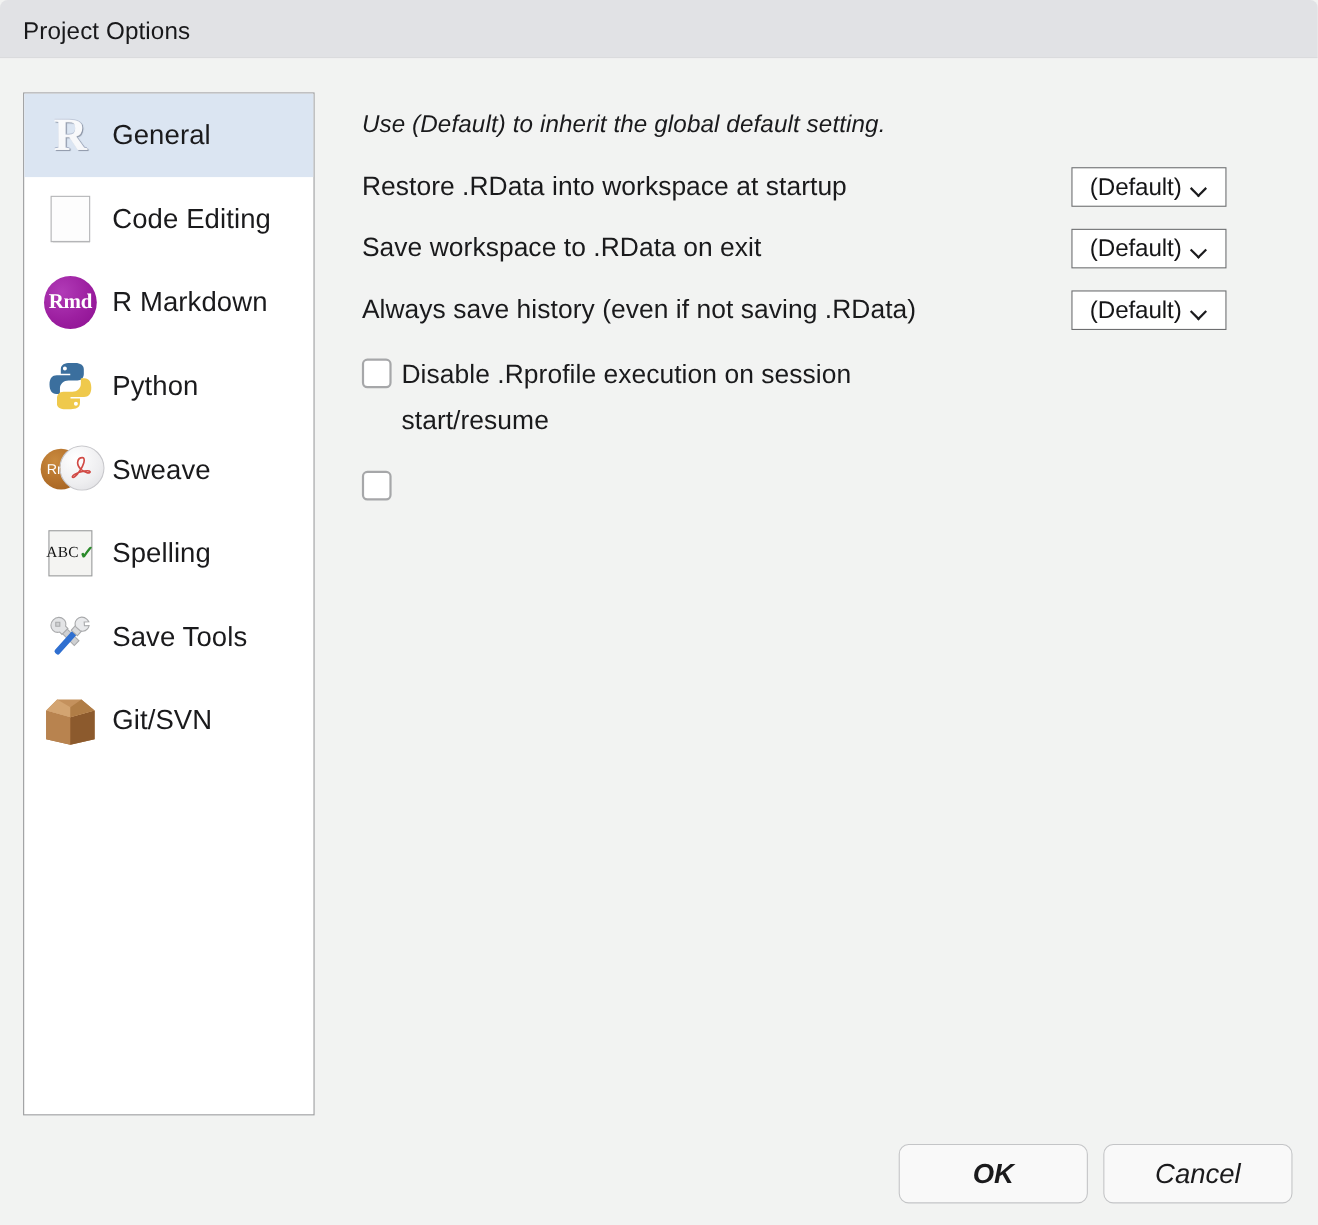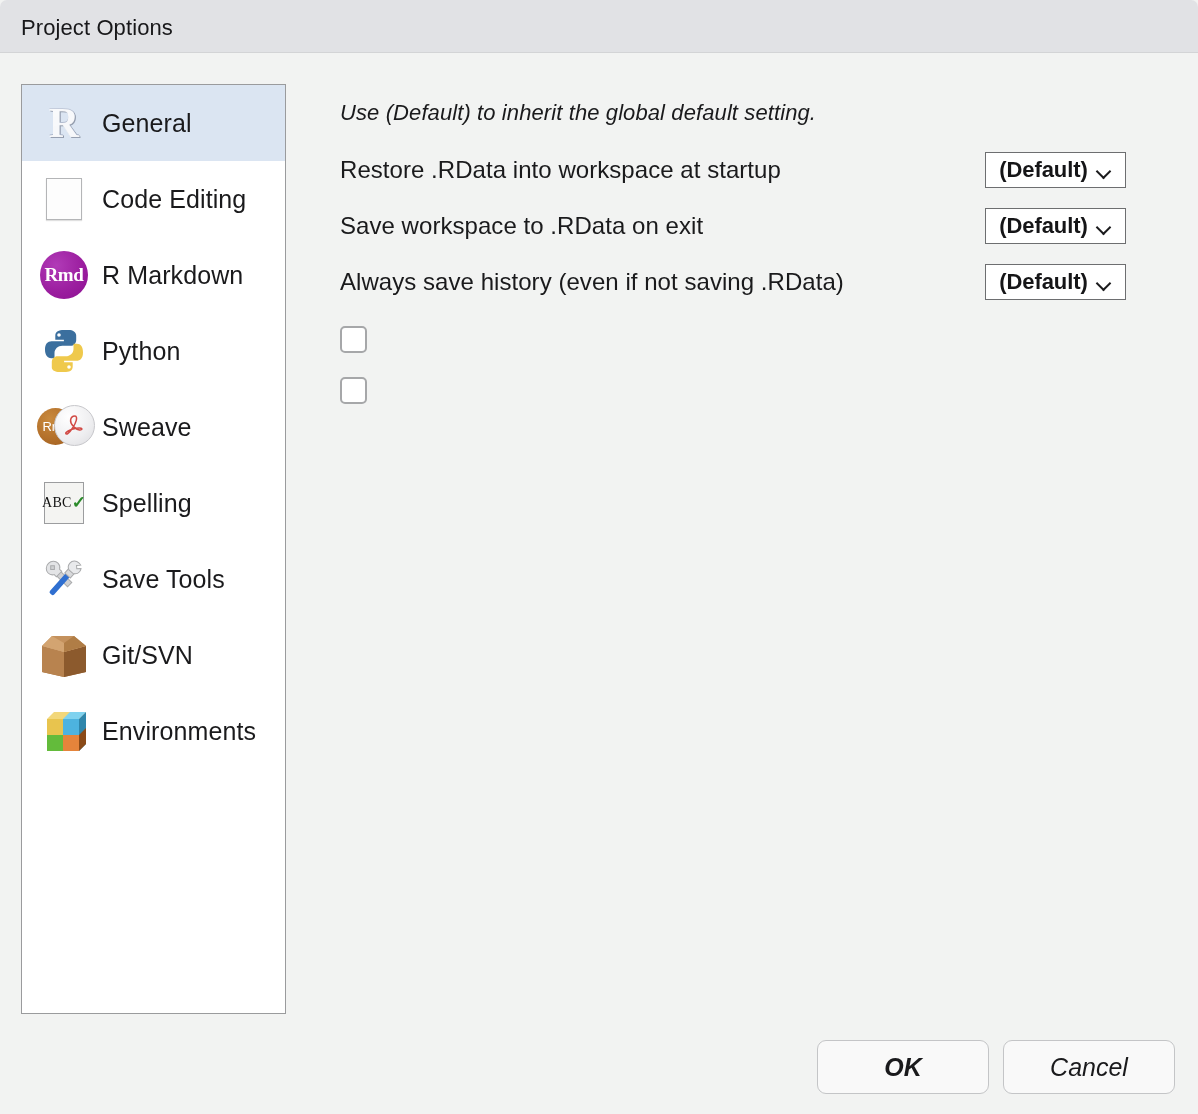--- a/index.html
+++ b/index.html
@@ -195,21 +195,21 @@
 
   
   .ico-box { width: 52px; height: 46px; display:block; }
 
   
   .ico-cube { width: 46px; height: 48px; display:block; }
 
   
   .main {
     position: absolute;
-    left: 340px;
+    left: 329px;
     top: 84px;
     width: 800px;
   }
   .hint {
     font-style: italic;
     font-size: 22px;
     color: #1a1a1c;
     margin: 0;
     padding-top: 16px;
     letter-spacing: 0.1px;
@@ -233,21 +233,20 @@
     width: 141px;
     height: 36px;
     background: #ffffff;
     border: 1.8px solid #6d6e70;
     box-sizing: border-box;
     display: flex;
     align-items: center;
     justify-content: center;
     gap: 9px;
     cursor: default;
-    font-weight: bold;
   }
   .opt-select .val {
     font-size: 22px;
     color: #151517;
     letter-spacing: -0.1px;
   }
   .chev {
     width: 15px; height: 9px;
     position: relative;
     flex: 0 0 15px;
@@ -405,35 +404,20 @@
         <path d="M4 14 L26 20 L26 45 L4 40 Z" fill="#b8834f"></path>
         <path d="M26 20 L48 14 L48 40 L26 45 Z" fill="#8c5a2d"></path>
         <path d="M4 14 L14 4 L36 4 L48 14 L26 20 Z" fill="#c4915d"></path>
         <path d="M14 4 L26 11 L26 20 L4 14 Z" fill="#d3a471"></path>
         <path d="M36 4 L48 14 L26 20 L26 11 Z" fill="#b07d46"></path>
       </svg>
     </span>
     <span class="side-label">Git/SVN</span>
   </div>
 
-  <div class="side-item">
-    <span class="side-icon">
-      <svg class="ico-cube" viewBox="0 0 46 48">
-        <polygon points="6,12 22,12 22,28 6,28" fill="#e8c44e"></polygon>
-        <polygon points="22,12 38,12 38,28 22,28" fill="#4db3df"></polygon>
-        <polygon points="6,28 22,28 22,44 6,44" fill="#63bb3b"></polygon>
-        <polygon points="22,28 38,28 38,44 22,44" fill="#e5843b"></polygon>
-        <polygon points="6,12 13,5 45,5 38,12" fill="#f2d77a"></polygon>
-        <polygon points="22,12 29,5 45,5 38,12" fill="#7fd2ef"></polygon>
-        <polygon points="38,12 45,5 45,37 38,44" fill="#2f86ab"></polygon>
-        <polygon points="38,28 45,21 45,37 38,44" fill="#8a4a18"></polygon>
-      </svg>
-    </span>
-    <span class="side-label">Environments</span>
-  </div>
 
 </div>
 
 <div class="main">
 
   <p class="hint">Use (Default) to inherit the global default setting.</p>
 
   <div class="opt-row" style="margin-top:16px;">
     <span class="opt-label">Restore .RData into workspace at startup</span>
     <span class="opt-select">
@@ -453,20 +437,21 @@
   <div class="opt-row">
     <span class="opt-label">Always save history (even if not saving .RData)</span>
     <span class="opt-select">
       <span class="val">(Default)</span>
       <span class="chev"></span>
     </span>
   </div>
 
   <div class="check-row">
     <span class="cbox"></span>
+    <span class="check-text">Disable .Rprofile execution on session start/resume</span>
   </div>
 
   <div class="check-row second">
     <span class="cbox"></span>
   </div>
 
 </div>
 
 <div class="footer">
   <div class="btn primary">OK</div>

